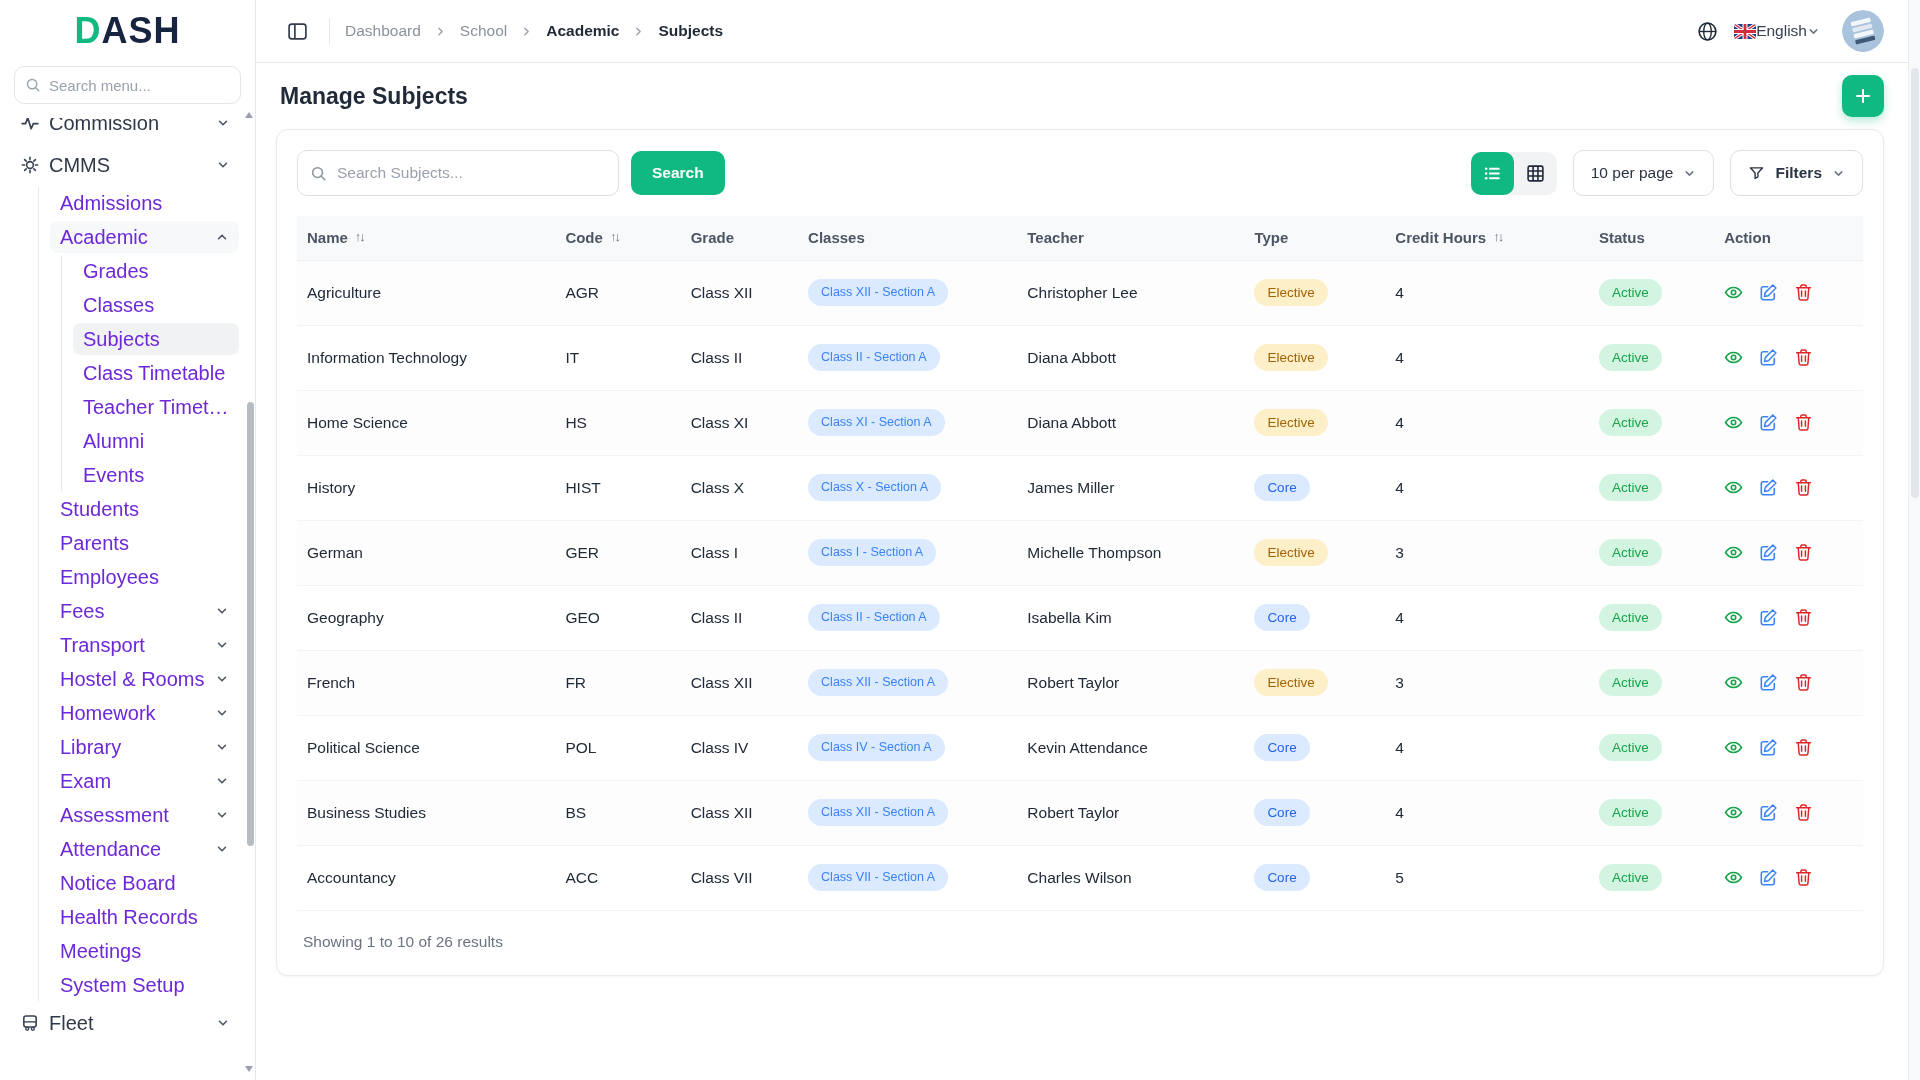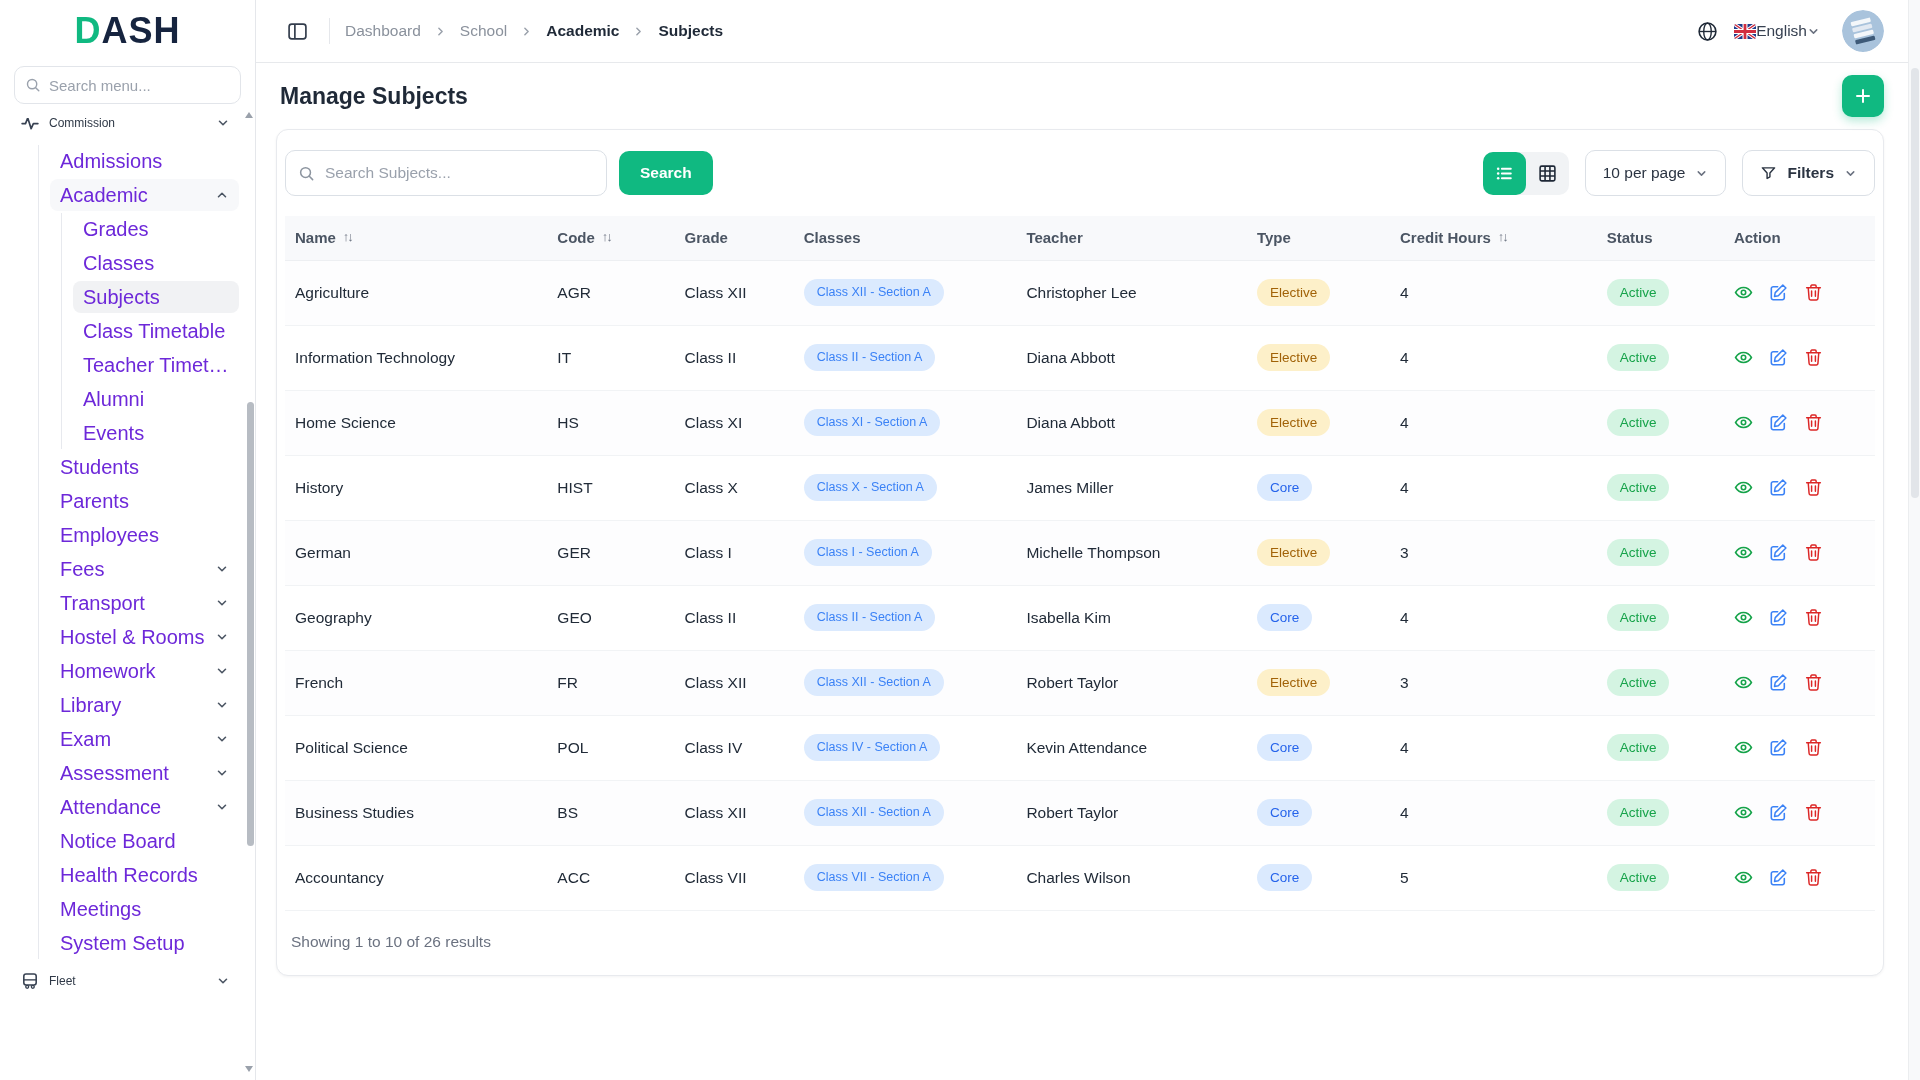--- a/index.html
+++ b/index.html
@@ -11,21 +11,21 @@
   #sidebar{position:fixed;left:0;top:0;width:256px;height:1080px;background:#fff;border-right:1px solid #e5e7eb;z-index:5}
   .logo{height:62px;display:flex;align-items:center;justify-content:center;font-size:36px;font-weight:800;letter-spacing:1px}
   .logo .d{color:var(--logo-accent)} .logo .rest{color:var(--logo-main)}
   .sidebar-search{margin:4px 14px 10px;height:38px;border:1px solid #e2e5ea;border-radius:10px;display:flex;align-items:center;gap:8px;padding:0 10px;color:#9aa1ac;background:#fff}
   .sidebar-search svg{width:16px;height:16px;flex:none}
   .sidebar-search input{border:none;outline:none;flex:1;font-size:15px;color:#374151;background:transparent;font-family:inherit}
   .sidebar-search input::placeholder{color:#9aa1ac}
   #menu{position:absolute;top:118px;bottom:0;left:0;right:8px;overflow:hidden;padding:0 8px 0 12px}
   #menu > .mi:first-child{margin-top:-15px}
   .mi{display:flex;align-items:center;gap:10px;border-radius:8px;cursor:pointer;color:#2f3947;position:relative;margin:2px 0}
-  .mi.l0{height:40px;padding:8px 9px;font-size:12px;font-weight:500}
+  .mi.l0{height:40px;padding:8px 9px;font-size:20px;font-weight:500}
   .mi.l1,.mi.l2{height:32px;padding:0 10px;font-size:20px;font-weight:400;color:#6d28d9}
   .mico{width:18px;height:18px;display:flex;color:#374151;flex:none}
   .mico svg{width:100%;height:100%}
   .mi .lbl{flex:1;white-space:nowrap;overflow:hidden;text-overflow:ellipsis}
   .chev{width:14px;height:14px;color:#4b5563;flex:none;display:flex}
   .chev svg{width:100%;height:100%}
   .mi.l0.active{background:#f3f4f6;font-weight:700;color:#111827}
   .mi.l0.active::before{content:"";position:absolute;left:-12px;top:4px;bottom:4px;width:4px;border-radius:3px;background:#101828}
   .mi.expanded{background:#f7f8fa}
   .mi.l2.active{background:#f1f2f4}
@@ -52,21 +52,21 @@
   .globe-btn svg{width:21px;height:21px}
   .lang{display:flex;align-items:center;gap:0;font-size:15.5px;color:#374151;cursor:pointer}
   .flag{width:22px;height:15px;border-radius:2.5px;overflow:hidden;display:flex;flex:none}
   .avatar{width:42px;height:42px;border-radius:50%;overflow:hidden;display:flex;cursor:pointer;margin-left:6px}
 
   .title-row{display:flex;align-items:center;justify-content:space-between;padding:12px 24px 10px}
   .page-title{font-size:23px;font-weight:700;color:#1f2937}
   .add-btn{width:42px;height:42px;border-radius:10px;border:none;background:var(--primary);color:#fff;display:flex;align-items:center;justify-content:center;cursor:pointer;box-shadow:0 4px 10px rgba(16,185,129,.3)}
   .add-btn svg{width:20px;height:20px}
 
-  .card{margin:2px 24px 0 20px;background:#fff;border:1px solid #e8eaee;border-radius:12px;padding:20px 8px 8px;box-shadow:0 1px 3px rgba(15,23,42,.05)}
+  .card{margin:2px 24px 0 20px;background:#fff;border:1px solid #e8eaee;border-radius:12px;padding:20px 20px 8px;box-shadow:0 1px 3px rgba(15,23,42,.05)}
   .toolbar{display:flex;align-items:center}
   .tb-search{width:322px;height:46px;border:1px solid #dbe0e6;border-radius:10px;display:flex;align-items:center;gap:10px;padding:0 12px;color:#8d95a0}
   .tb-search svg{width:17px;height:17px;flex:none}
   .tb-search input{flex:1;border:none;outline:none;font-size:15.5px;color:#374151;font-family:inherit}
   .tb-search input::placeholder{color:#9aa1ac}
   .search-btn{height:44px;margin-left:12px;padding:0 21px;background:var(--primary);color:#fff;border:none;border-radius:10px;font-size:15.5px;font-weight:700;cursor:pointer}
   .toolbar-right{margin-left:auto;display:flex;align-items:center;gap:16px}
   .view-toggle{display:flex;background:#f1f3f5;border-radius:10px}
   .vt-btn{width:43px;height:43px;border:none;background:transparent;display:flex;align-items:center;justify-content:center;color:#1f2937;cursor:pointer}
   .vt-btn svg{width:19px;height:19px}
@@ -130,20 +130,34 @@
             <path d="M1 8.5h3l2-5 3 9.5 2-4.5h4" fill="none" stroke="currentColor" stroke-width="1.5" stroke-linecap="round" stroke-linejoin="round"></path>
           </svg>
         </span>
         <span class="lbl">Commission</span>
         <span class="chev" style="display: flex;">
           <svg viewBox="0 0 16 16">
             <path d="M4 6l4 4 4-4" fill="none" stroke="currentColor" stroke-width="1.8" stroke-linecap="round" stroke-linejoin="round"></path>
           </svg>
         </span>
       </div>
+      <div class="mi l0">
+        <span class="mico" style="display: flex;">
+          <svg viewBox="0 0 16 16">
+            <circle cx="8" cy="8" r="3" fill="none" stroke="currentColor" stroke-width="1.4"></circle>
+            <path d="M8 1.2v2M8 12.8v2M1.2 8h2M12.8 8h2M3.2 3.2l1.4 1.4M11.4 11.4l1.4 1.4M12.8 3.2l-1.4 1.4M4.6 11.4l-1.4 1.4" stroke="currentColor" stroke-width="1.4" stroke-linecap="round"></path>
+          </svg>
+        </span>
+        <span class="lbl">CMMS</span>
+        <span class="chev" style="display: flex;">
+          <svg viewBox="0 0 16 16">
+            <path d="M4 6l4 4 4-4" fill="none" stroke="currentColor" stroke-width="1.8" stroke-linecap="round" stroke-linejoin="round"></path>
+          </svg>
+        </span>
+      </div>
       <div class="grp">
         <div class="mi l1">
           <span class="lbl">Admissions</span>
         </div>
         <div class="mi l1 expanded">
           <span class="lbl">Academic</span>
           <span class="chev" style="display: flex;">
             <svg viewBox="0 0 16 16">
               <path d="M4 10l4-4 4 4" fill="none" stroke="currentColor" stroke-width="1.8" stroke-linecap="round" stroke-linejoin="round"></path>
             </svg>

